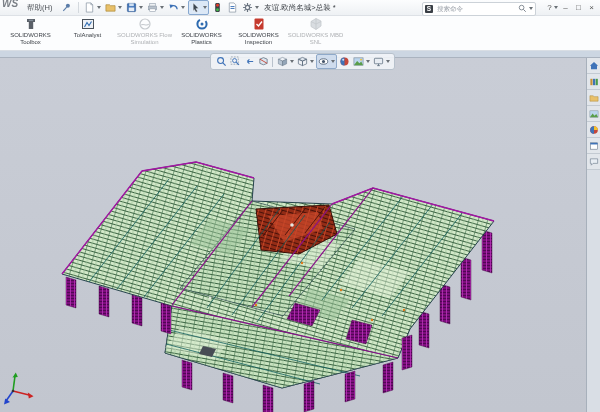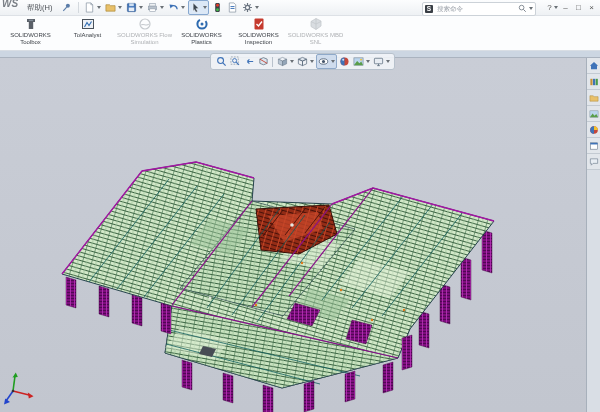--- a/index.html
+++ b/index.html
@@ -134,20 +134,21 @@
   <div class="tbtn">
     <svg viewBox="0 0 12 12">
       <circle cx="6" cy="6" r="2.3" fill="none" stroke="#6a7480" stroke-width="1.3"></circle>
       <g stroke="#6a7480" stroke-width="1.3">
         <path d="M6 1.2v2M6 8.8v2M1.2 6h2M8.8 6h2M2.6 2.6l1.4 1.4M8 8l1.4 1.4M9.4 2.6L8 4M4 8l-1.4 1.4"></path>
       </g>
     </svg>
       <span class="dd"></span>
   </div>
 
+  <div class="doc-title">友谊.欧尚名城&gt;总装 *</div>
 
   <div class="search-box">
     <span class="sw-s">S</span>
     <input type="text" placeholder="搜索命令" style="">
     <svg class="mag" viewBox="0 0 10 10">
       <circle cx="4" cy="4" r="2.6" fill="none" stroke="#7a838c" stroke-width="1"></circle>
       <path d="M6 6l2.6 2.6" stroke="#7a838c" stroke-width="1.1"></path>
     </svg>
     <span class="dd"></span>
   </div>

